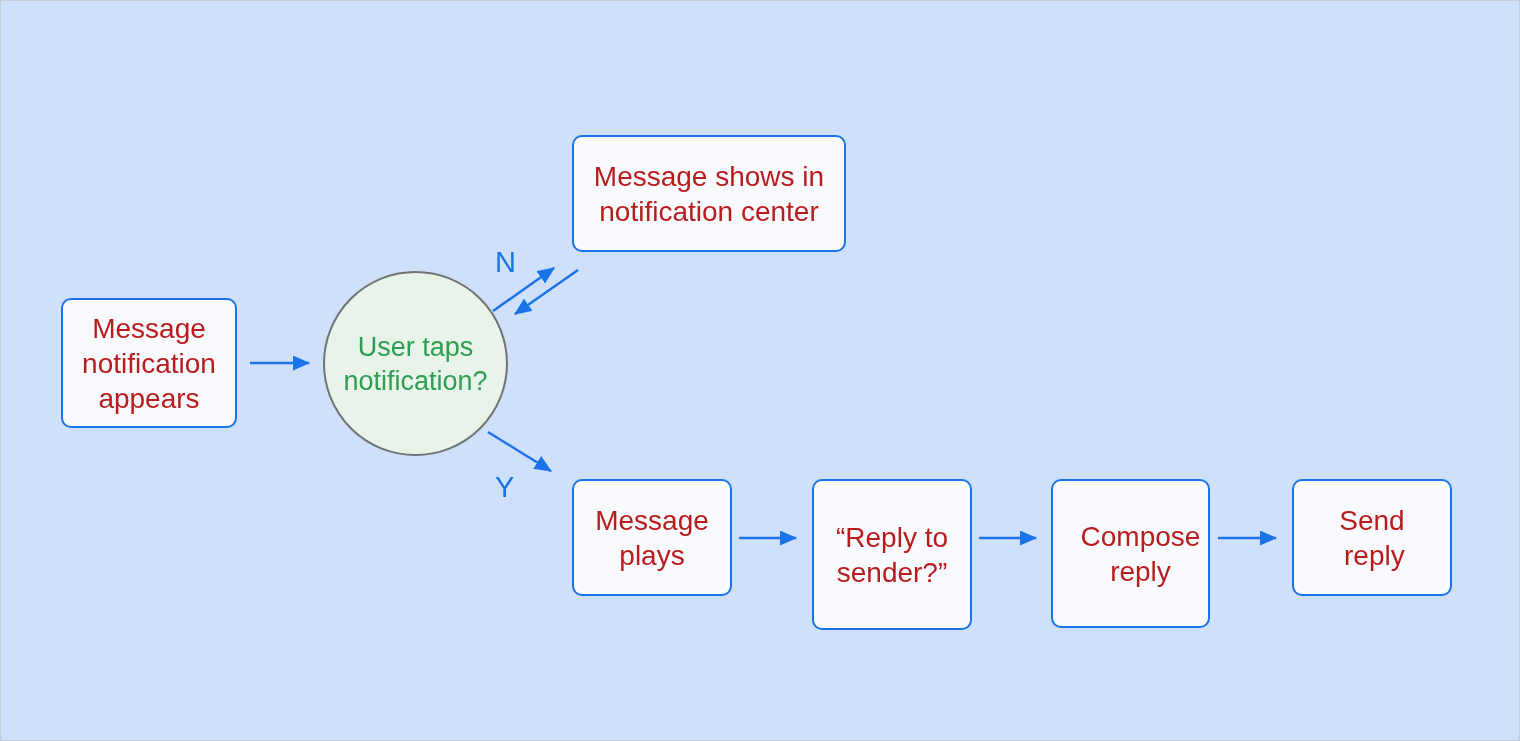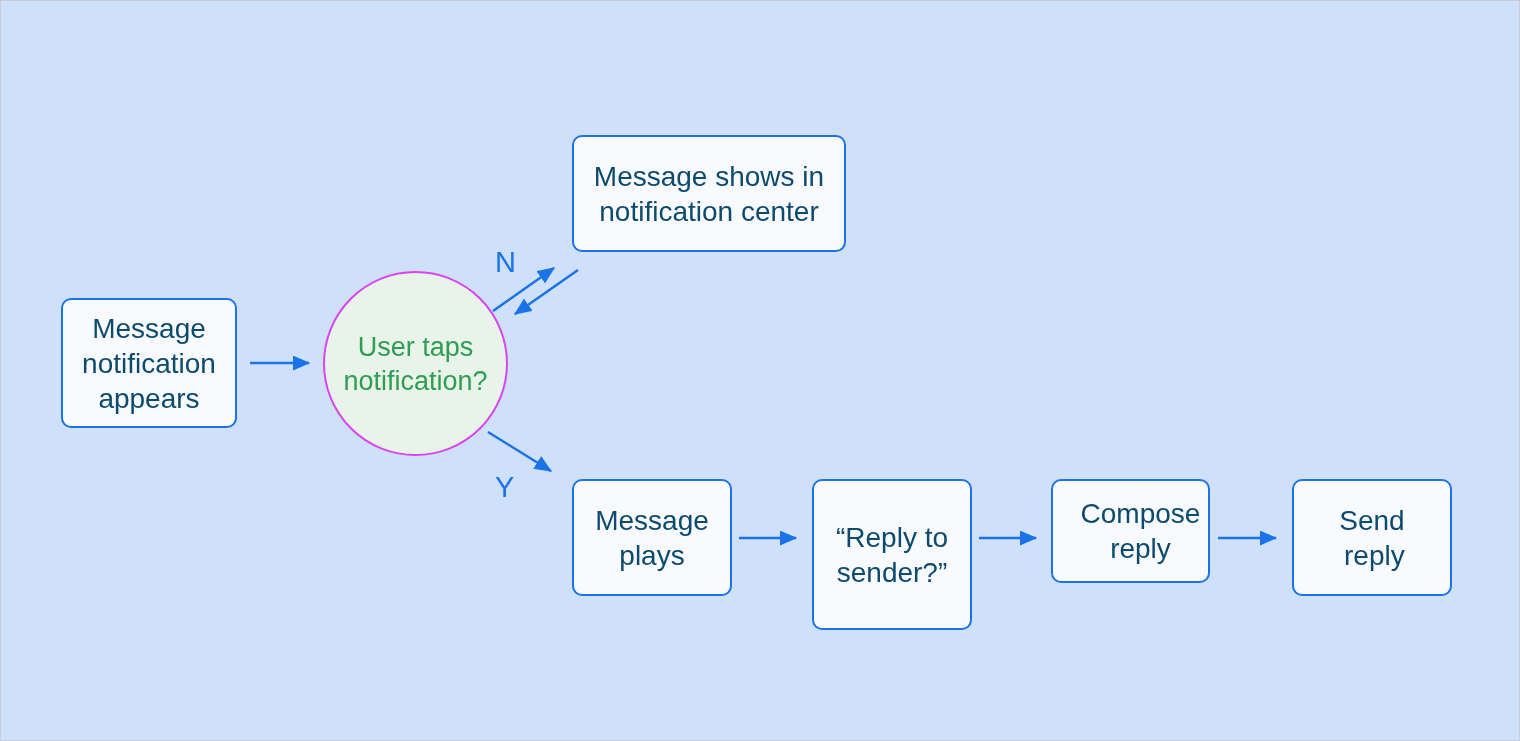--- a/index.html
+++ b/index.html
@@ -34,43 +34,43 @@
     justify-content: center;
     text-align: center;
     white-space: pre-line;
     font-size: 28px;
     line-height: 35px;
   }
   .box {
     background: #f8fafd;
     border: 2px solid #1a73e8;
     border-radius: 10px;
-    color: #0c4a6e;
+    color: #b91c1c;
   }
   .circle {
     background: #e8f3ea;
-    border: 2px solid #d946ef;
+    border: 2px solid #737373;
     border-radius: 50%;
     color: #2f9d52;
     font-size: 27px;
     line-height: 34px;
   }
   .edge-label {
     position: absolute;
     color: #1a73e8;
     font-size: 29px;
     line-height: 29px;
   }
   
   #node-start               { left: 60px;   top: 297px; width: 176px; height: 130px; }
   #node-decision            { left: 322px;  top: 270px; width: 185px; height: 185px; }
   #node-notification-center { left: 571px;  top: 134px; width: 274px; height: 117px; }
   #node-message-plays       { left: 571px;  top: 478px; width: 160px; height: 117px; }
   #node-reply-to-sender     { left: 811px;  top: 478px; width: 160px; height: 151px; }
-  #node-compose-reply       { left: 1050px; top: 478px; width: 159px; height: 104px; padding-left: 20px; }
+  #node-compose-reply       { left: 1050px; top: 478px; width: 159px; height: 149px; padding-left: 20px; }
   #node-send-reply          { left: 1291px; top: 478px; width: 160px; height: 117px; text-align: right; }
   #label-n { left: 494px; top: 247px; }
   #label-y { left: 494px; top: 472px; }
 </style>
 </head>
 <body>
 
 <div id="canvas">
 
   <svg id="edges">

